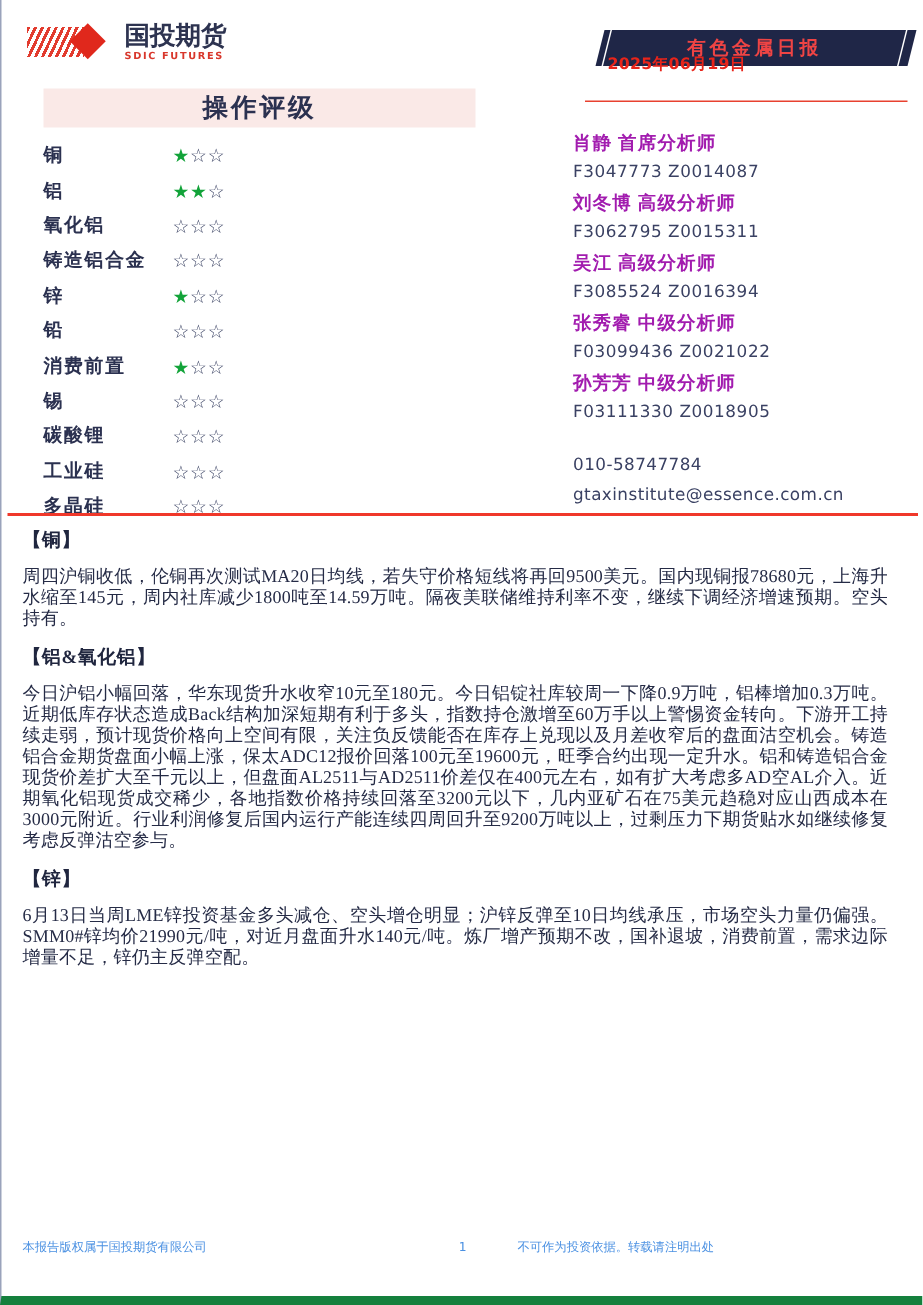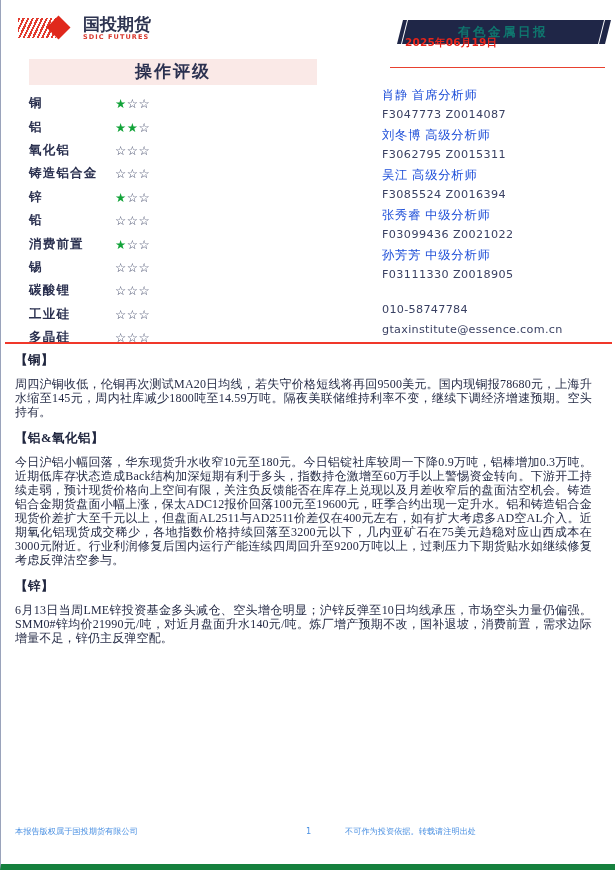--- a/index.html
+++ b/index.html
@@ -126,21 +126,21 @@
     width: 196px; height: 24px;
     background: #1f2647;
     transform: skewX(-14deg);
   }
   .banner-label {
     position: absolute;
     left: 404px; top: 20px;
     width: 196px; height: 24px;
     line-height: 24px;
     text-align: center;
-    color: #0f766e;
+    color: #ef4444;
     font-size: 12.5px;
     font-weight: bold;
     letter-spacing: 2.5px;
   }
   .banner-edge-l {
     position: absolute;
     left: 399px; top: 20px;
     width: 4px; height: 24px;
     background: #1f2647;
     transform: skewX(-14deg);
@@ -169,22 +169,22 @@
     background: #e8412f;
   }
 
   .analysts {
     position: absolute;
     left: 381px; top: 85px;
     width: 230px;
   }
   .analyst-name {
     font-size: 12.3px;
-    font-weight: normal;
-    color: #1d4ed8;
+    font-weight: bold;
+    color: #a21caf;
     letter-spacing: 0.8px;
     line-height: 20px;
     white-space: nowrap;
   }
   .analyst-code {
     font-family: "DejaVu Sans", sans-serif;
     font-size: 11.2px;
     color: #3a4163;
     letter-spacing: 0.4px;
     line-height: 20px;

